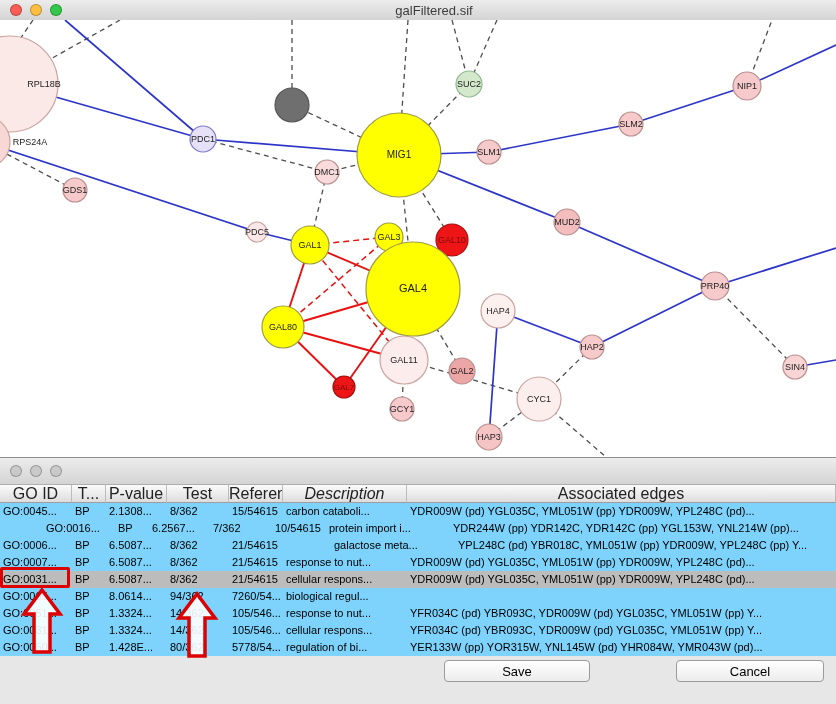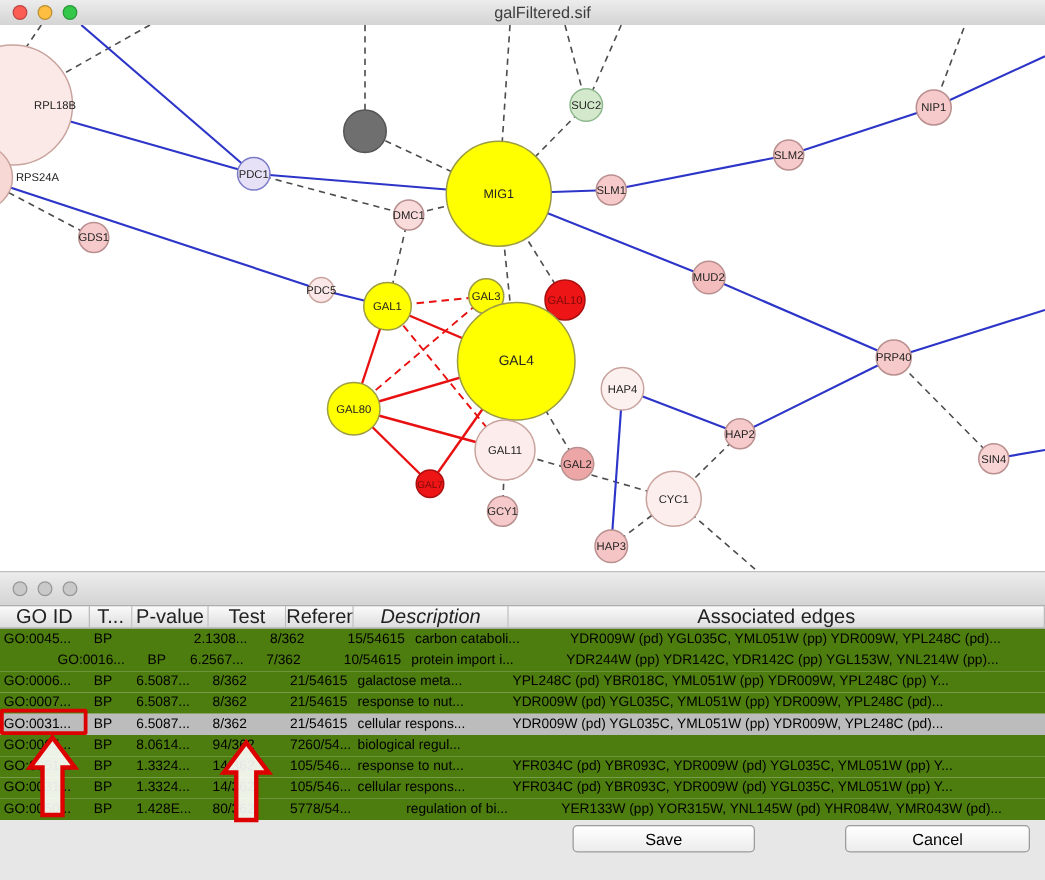--- a/index.html
+++ b/index.html
@@ -25,28 +25,28 @@
   #win-bottom .titlebar{height:26px;line-height:26px;}
   #win-bottom .title{color:#8b8b8b;}
 
   
   #table-header{display:flex;height:18px;}
   .hcell{box-sizing:border-box;flex-shrink:0;height:18px;line-height:17px;
          font-size:16px;color:#222;text-align:center;white-space:nowrap;overflow:hidden;
          background:linear-gradient(#fbfbfb,#dddddd);
          border-right:1px solid #bcbcbc;border-bottom:1px solid #9e9e9e;}
   #table-body{background:#fff;}
-  .trow{display:flex;height:17px;background:#4d7c0f;}
+  .trow{display:flex;height:17px;background:#7dd3fc;}
   .tcell{box-sizing:border-box;flex-shrink:0;padding:0 3px;font-size:11px;
          line-height:17px;color:#000;white-space:nowrap;overflow:hidden;}
   #table-footer{position:relative;height:49px;background:#e7e7e7;}
   .mac-btn{position:absolute;top:4px;height:22px;border:1px solid #9b9b9b;border-radius:4px;
            background:linear-gradient(#ffffff,#ececec);font-size:13px;color:#000;
            font-family:"Liberation Sans",sans-serif;box-shadow:0 1px 0 rgba(255,255,255,.6) inset;}
-  #save-btn{left:458px;width:146px;}
+  #save-btn{left:444px;width:146px;}
   #cancel-btn{left:676px;width:148px;}
 
   
   #annotations{position:absolute;inset:0;pointer-events:none;z-index:50;}
   #anno-box{position:absolute;left:0px;top:567px;width:70px;height:21px;
             border:3px solid #dd0000;border-radius:2px;box-sizing:border-box;}
   #anno-arrows{position:absolute;inset:0;width:836px;height:704px;}
 </style>
 </head>
 <body>
@@ -186,42 +186,42 @@
       <div class="hcell" style="width: 61px;">P-value</div>
       <div class="hcell" style="width: 62px;">Test</div>
       <div class="hcell" style="width: 54px;">Referen...</div>
       <div class="hcell" style="width: 124px; font-style: italic;">Description</div>
       <div class="hcell" style="width: 429px;">Associated edges</div>
     </div>
   <div id="table-body">
       <div class="trow">
         <div class="tcell" style="width: 72px;">GO:0045...</div>
         <div class="tcell" style="width: 34px;">BP</div>
-        <div class="tcell" style="width: 61px; margin-left: 46px;">2.1308...</div>
+        <div class="tcell" style="width: 61px;">2.1308...</div>
         <div class="tcell" style="width: 62px;">8/362</div>
         <div class="tcell" style="width: 54px;">15/54615</div>
         <div class="tcell" style="width: 124px;">carbon cataboli...</div>
         <div class="tcell" style="width: 429px;">YDR009W (pd) YGL035C, YML051W (pp) YDR009W, YPL248C (pd)...</div>
       </div>
       <div class="trow">
         <div class="tcell" style="width: 72px; margin-left: 43px;">GO:0016...</div>
         <div class="tcell" style="width: 34px;">BP</div>
         <div class="tcell" style="width: 61px;">6.2567...</div>
         <div class="tcell" style="width: 62px;">7/362</div>
         <div class="tcell" style="width: 54px;">10/54615</div>
         <div class="tcell" style="width: 124px;">protein import i...</div>
         <div class="tcell" style="width: 429px;">YDR244W (pp) YDR142C, YDR142C (pp) YGL153W, YNL214W (pp)...</div>
       </div>
       <div class="trow">
         <div class="tcell" style="width: 72px;">GO:0006...</div>
         <div class="tcell" style="width: 34px;">BP</div>
         <div class="tcell" style="width: 61px;">6.5087...</div>
         <div class="tcell" style="width: 62px;">8/362</div>
         <div class="tcell" style="width: 54px;">21/54615</div>
-        <div class="tcell" style="width: 124px;">galactose meta...</div>
+        <div class="tcell" style="width: 124px; margin-left: 48px;">galactose meta...</div>
         <div class="tcell" style="width: 429px;">YPL248C (pd) YBR018C, YML051W (pp) YDR009W, YPL248C (pp) Y...</div>
       </div>
       <div class="trow">
         <div class="tcell" style="width: 72px;">GO:0007...</div>
         <div class="tcell" style="width: 34px;">BP</div>
         <div class="tcell" style="width: 61px;">6.5087...</div>
         <div class="tcell" style="width: 62px;">8/362</div>
         <div class="tcell" style="width: 54px;">21/54615</div>
         <div class="tcell" style="width: 124px;">response to nut...</div>
         <div class="tcell" style="width: 429px;">YDR009W (pd) YGL035C, YML051W (pp) YDR009W, YPL248C (pd)...</div>
@@ -260,21 +260,21 @@
         <div class="tcell" style="width: 54px;">105/546...</div>
         <div class="tcell" style="width: 124px;">cellular respons...</div>
         <div class="tcell" style="width: 429px;">YFR034C (pd) YBR093C, YDR009W (pd) YGL035C, YML051W (pp) Y...</div>
       </div>
       <div class="trow">
         <div class="tcell" style="width: 72px;">GO:0050...</div>
         <div class="tcell" style="width: 34px;">BP</div>
         <div class="tcell" style="width: 61px;">1.428E...</div>
         <div class="tcell" style="width: 62px;">80/362</div>
         <div class="tcell" style="width: 54px;">5778/54...</div>
-        <div class="tcell" style="width: 124px; margin-left: 39px;">regulation of bi...</div>
+        <div class="tcell" style="width: 124px;">regulation of bi...</div>
         <div class="tcell" style="width: 429px;">YER133W (pp) YOR315W, YNL145W (pd) YHR084W, YMR043W (pd)...</div>
       </div>
     </div>
 
   <div id="table-footer">
     <button class="mac-btn" id="save-btn">Save</button>
     <button class="mac-btn" id="cancel-btn">Cancel</button>
   </div>
 </div>
 

